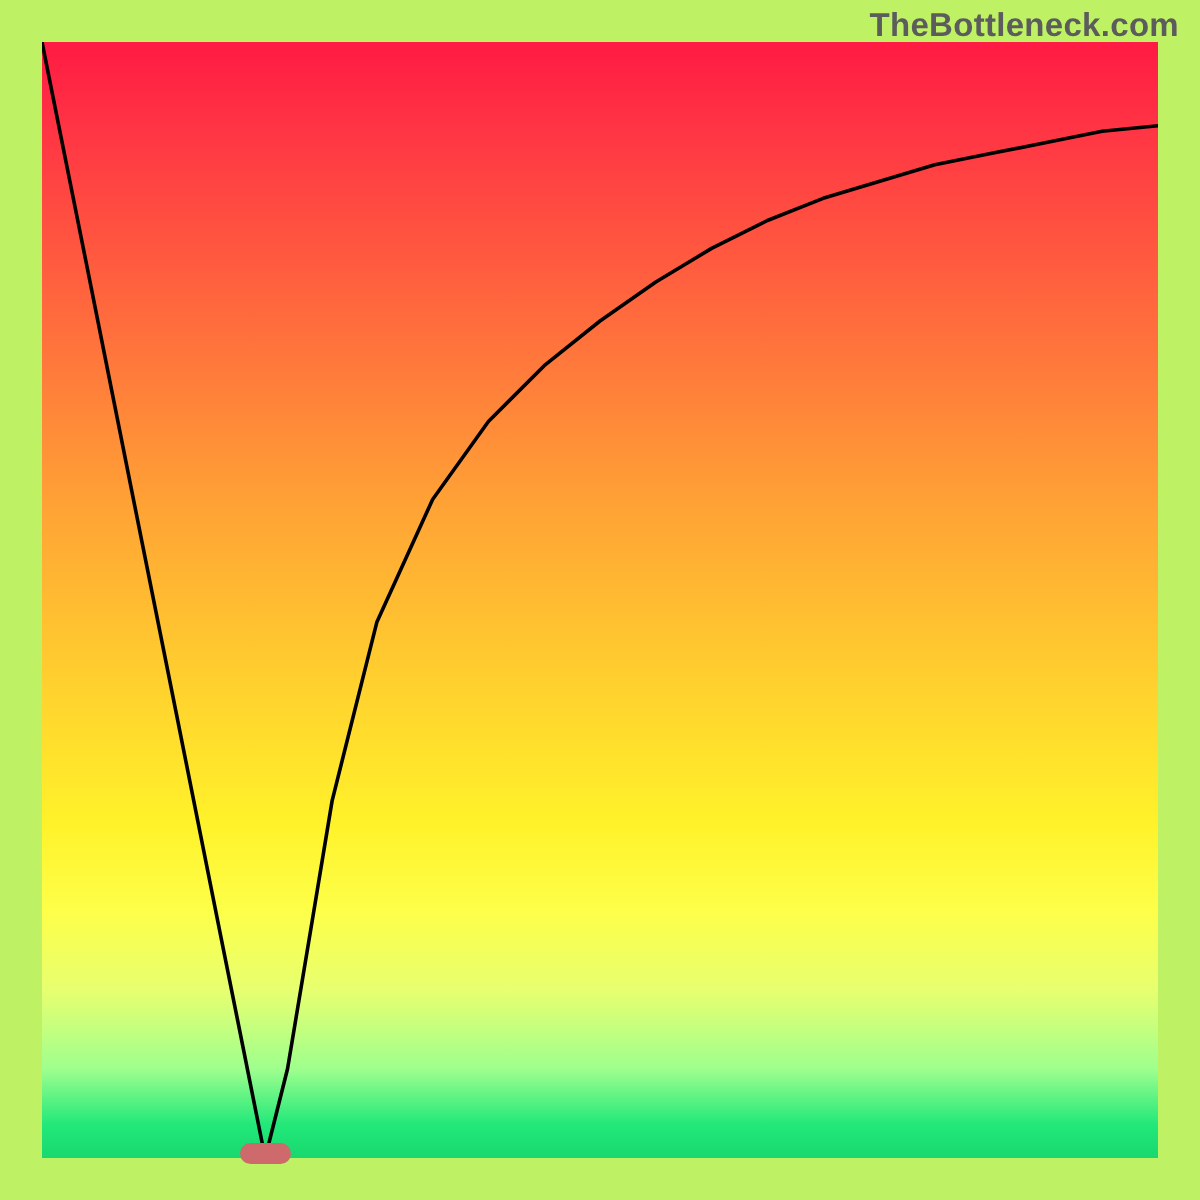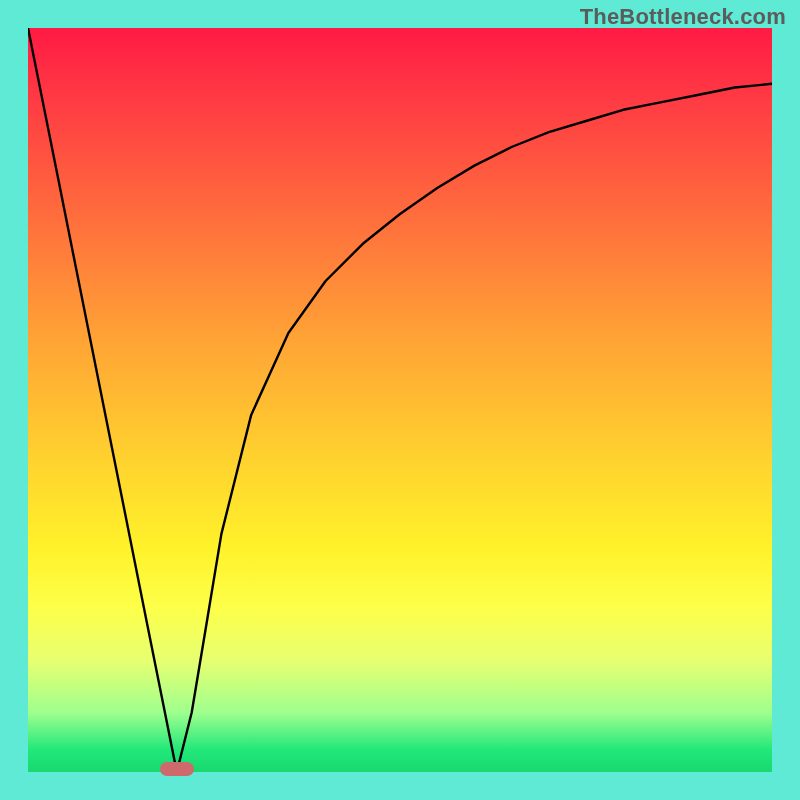--- a/index.html
+++ b/index.html
@@ -7,21 +7,21 @@
     padding: 0;
     width: 800px;
     height: 800px;
     background: #000;
     overflow: hidden;
   }
   .outer {
     position: relative;
     width: 800px;
     height: 800px;
-    background: #5eead4;
+    background: #bef264;
   }
   .plot {
     position: absolute;
     left: 28px;
     top: 28px;
     width: 744px;
     height: 744px;
     background: linear-gradient(to bottom,
       #ff1a43 0%,
       #ff3544 8%,

